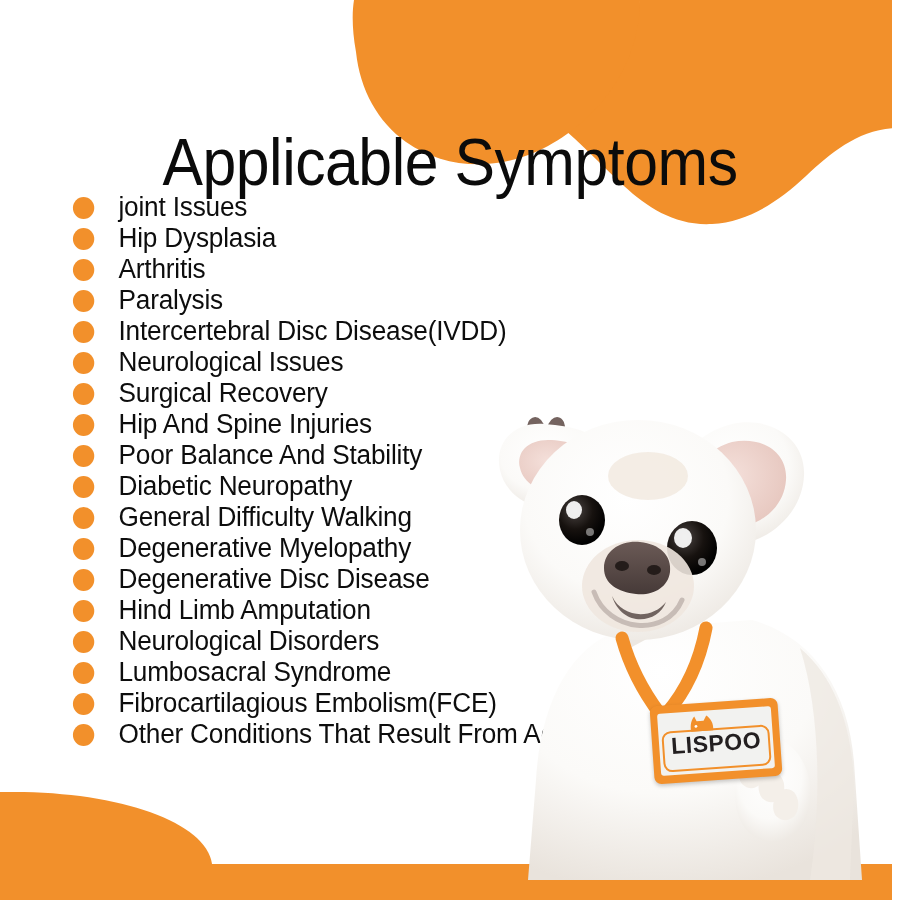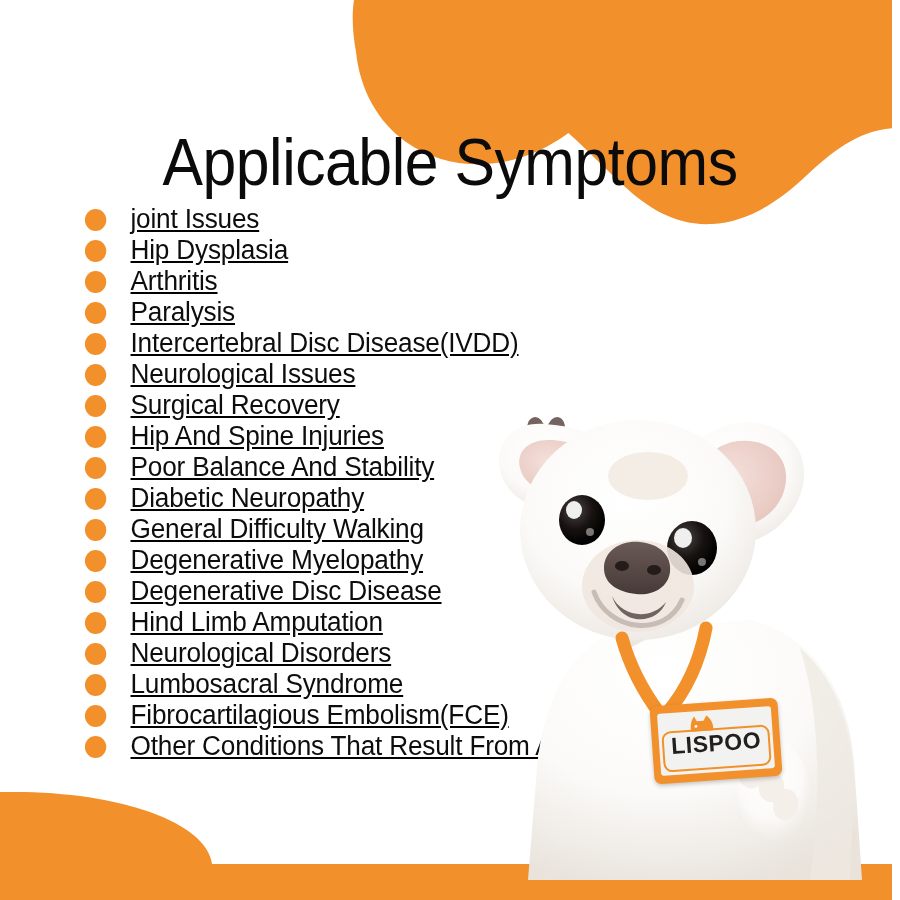--- a/index.html
+++ b/index.html
@@ -39,24 +39,23 @@
     transform-origin:50% 50%;
     white-space:nowrap;
   }
 
   
   #symptom-list{
     position:absolute;
     left:70px;
     top:192px;
     width:580px;
-    margin:12px;
+    margin:0;
     padding:0;
     list-style:none;
-    text-decoration:underline;
   }
   .sym-item{
     position:relative;
     min-height:31px;
     padding-left:50px;
     font-size:27px;
     line-height:31px;
     color:#0d0d0d;
     letter-spacing:-0.2px;
     transform:scaleX(0.97);

